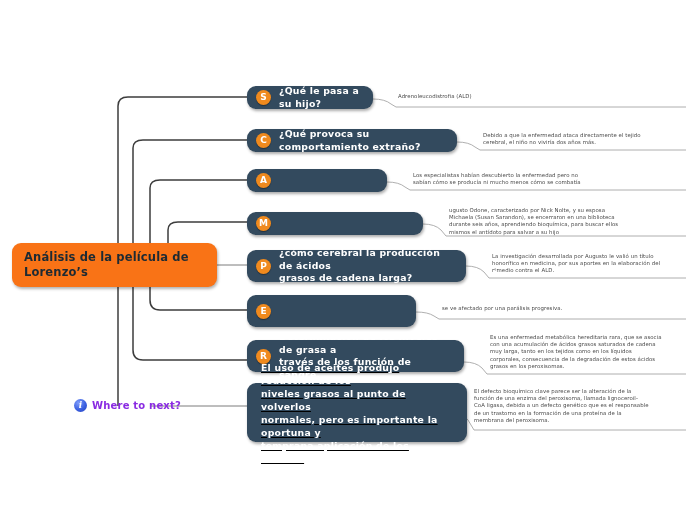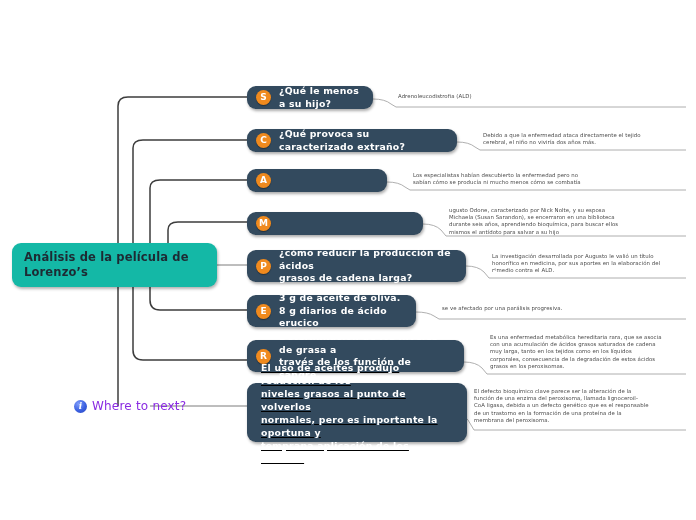--- a/index.html
+++ b/index.html
@@ -29,21 +29,21 @@
     width: 696px;
     height: 520px;
     z-index: 1;
     pointer-events: none;
   }
 
   
   .root-node {
     position: absolute;
     z-index: 3;
-    background: #14b8a6;
+    background: #f97316;
     border-radius: 9px;
     box-shadow: 1px 2px 3px rgba(0,0,0,0.30);
     box-sizing: border-box;
     display: flex;
     align-items: center;
   }
   .root-label {
     color: #1d2a33;
     font-size: 11.5px;
     font-weight: bold;
@@ -122,22 +122,22 @@
     font-size: 9px;
     font-weight: bold;
     font-style: italic;
     line-height: 13px;
     text-align: center;
     font-family: "DejaVu Serif", "Liberation Serif", serif;
     margin-right: 5px;
   }
   .whereto-label {
     color: #8a2be2;
-    font-size: 12px;
-    font-weight: normal;
+    font-size: 10px;
+    font-weight: bold;
     letter-spacing: 0.2px;
   }
 </style>
 </head>
 <body>
 
 <div id="canvas">
 
   <svg id="wires" viewBox="0 0 696 520" xmlns="http://www.w3.org/2000/svg">
     <g fill="none" stroke="#3d3d3d" stroke-width="1.5">
@@ -177,58 +177,56 @@
     </g>
   </svg>
 
   <div class="root-node" style="left:12px; top:243px; width:205px; height:44px;">
     <span class="root-label">Análisis de la película de
 Lorenzo’s</span>
   </div>
 
   <div class="branch" style="left:247px; top:86px; width:126px; height:23px;">
     <span class="branch-icon">S</span>
-    <span class="branch-label">¿Qué le menos a su hijo?</span>
+    <span class="branch-label">¿Qué le pasa a su hijo?</span>
   </div>
   <div class="note" style="left:398px; top:93px; width:284px;">Adrenoleucodistrofia (ALD)</div>
 
   <div class="branch" style="left:247px; top:129px; width:210px; height:23px;">
     <span class="branch-icon">C</span>
-    <span class="branch-label">¿Qué provoca su caracterizado extraño?</span>
+    <span class="branch-label">¿Qué provoca su comportamiento extraño?</span>
   </div>
   <div class="note" style="left:483px; top:132px; width:202px;">Debido a que la enfermedad ataca directamente el tejido
 cerebral, el niño no viviría dos años más.</div>
 
   <div class="branch" style="left:247px; top:169px; width:140px; height:23px;">
     <span class="branch-icon">A</span>
   </div>
   <div class="note" style="left:413px; top:172px; width:272px;">Los especialistas habían descubierto la enfermedad pero no
 sabían cómo se producía ni mucho menos cómo se combatía</div>
 
   <div class="branch" style="left:247px; top:212px; width:176px; height:23px;">
     <span class="branch-icon">M</span>
   </div>
   <div class="note" style="left:449px; top:207px; width:236px;">ugusto Odone, caracterizado por Nick Nolte, y su esposa
 Michaela (Susan Sarandon), se encerraron en una biblioteca
 durante seis años, aprendiendo bioquímica, para buscar ellos
 mismos el antídoto para salvar a su hijo</div>
 
   <div class="branch" style="left:247px; top:250px; width:219px; height:32px;">
     <span class="branch-icon">P</span>
-    <span class="branch-label">¿cómo reducir la producción de ácidos
+    <span class="branch-label">¿cómo cerebral la producción de ácidos
 grasos de cadena larga?</span>
   </div>
   <div class="note" style="left:492px; top:253px; width:193px;">La investigación desarrollada por Augusto le valió un título
 honorífico en medicina, por sus aportes en la elaboración del
 rᵉmedio contra el ALD.</div>
 
   <div class="branch" style="left:247px; top:295px; width:169px; height:32px;">
     <span class="branch-icon">E</span>
-    <span class="branch-label">3 g de aceite de oliva.
-      8 g diarios de ácido erucico</span>
   </div>
   <div class="note" style="left:442px; top:305px; width:243px;">se ve afectado por una parálisis progresiva.</div>
 
   <div class="branch" style="left:247px; top:340px; width:217px; height:32px;">
     <span class="branch-icon">R</span>
     <span class="branch-label">Determinación de los niveles de grasa a
 través de los función de sangre.</span>
   </div>
   <div class="note" style="left:490px; top:334px; width:196px;">Es una enfermedad metabólica hereditaria rara, que se asocia
 con una acumulación de ácidos grasos saturados de cadena

